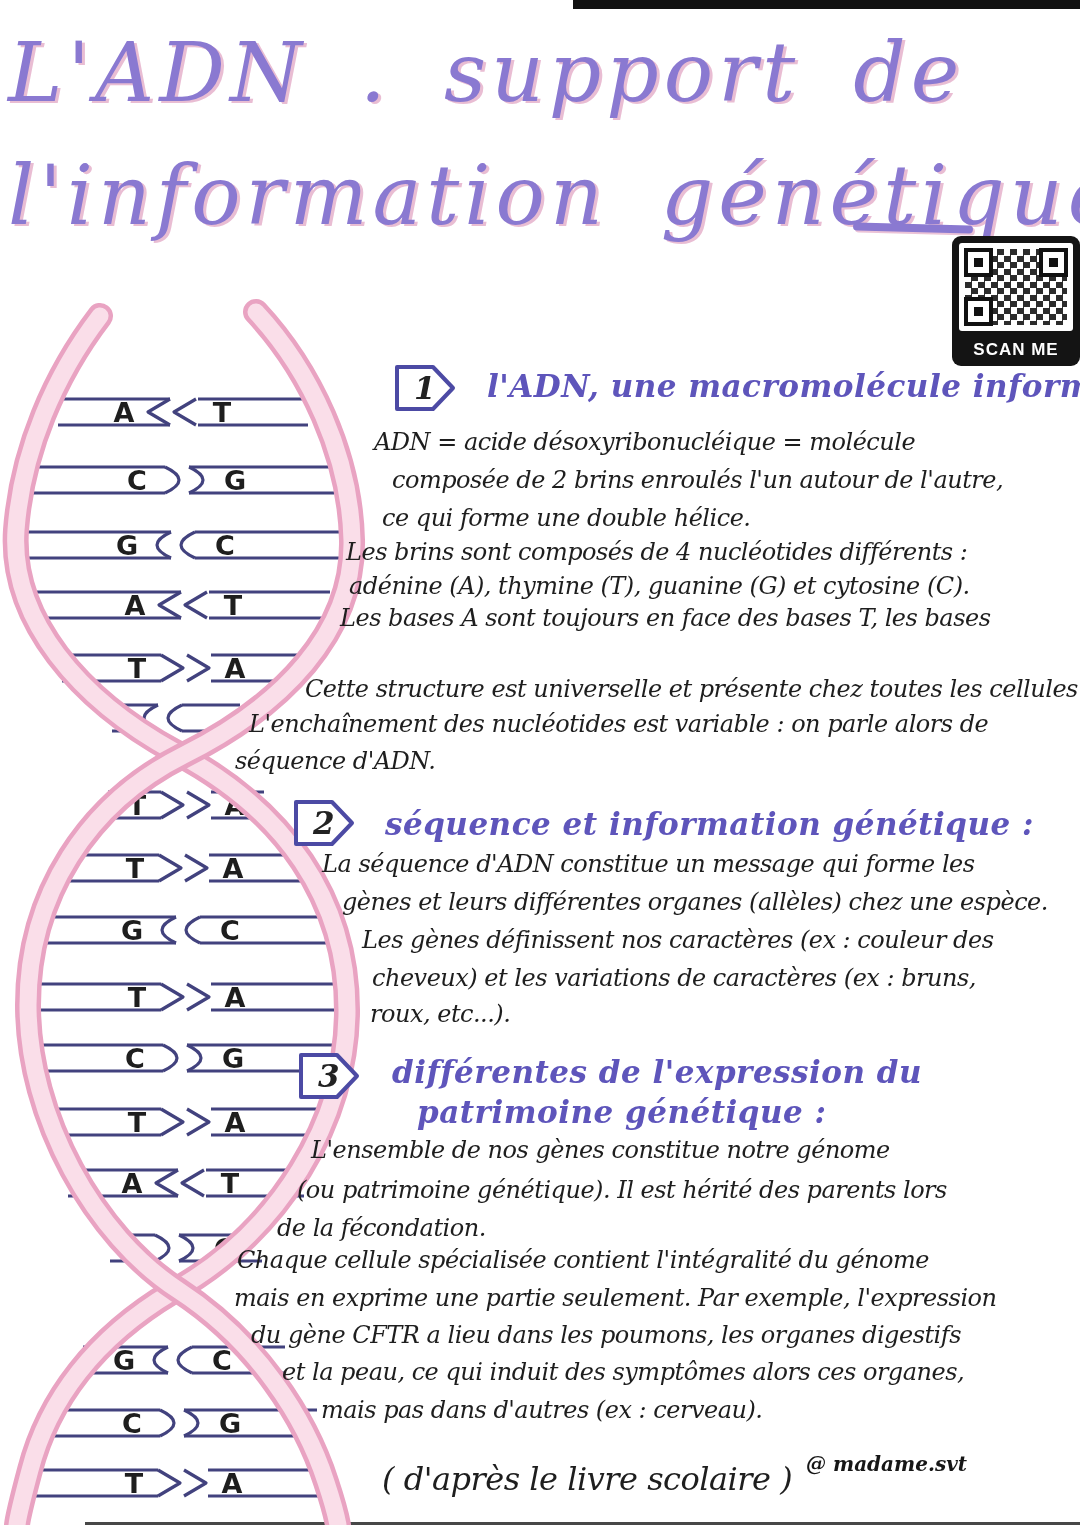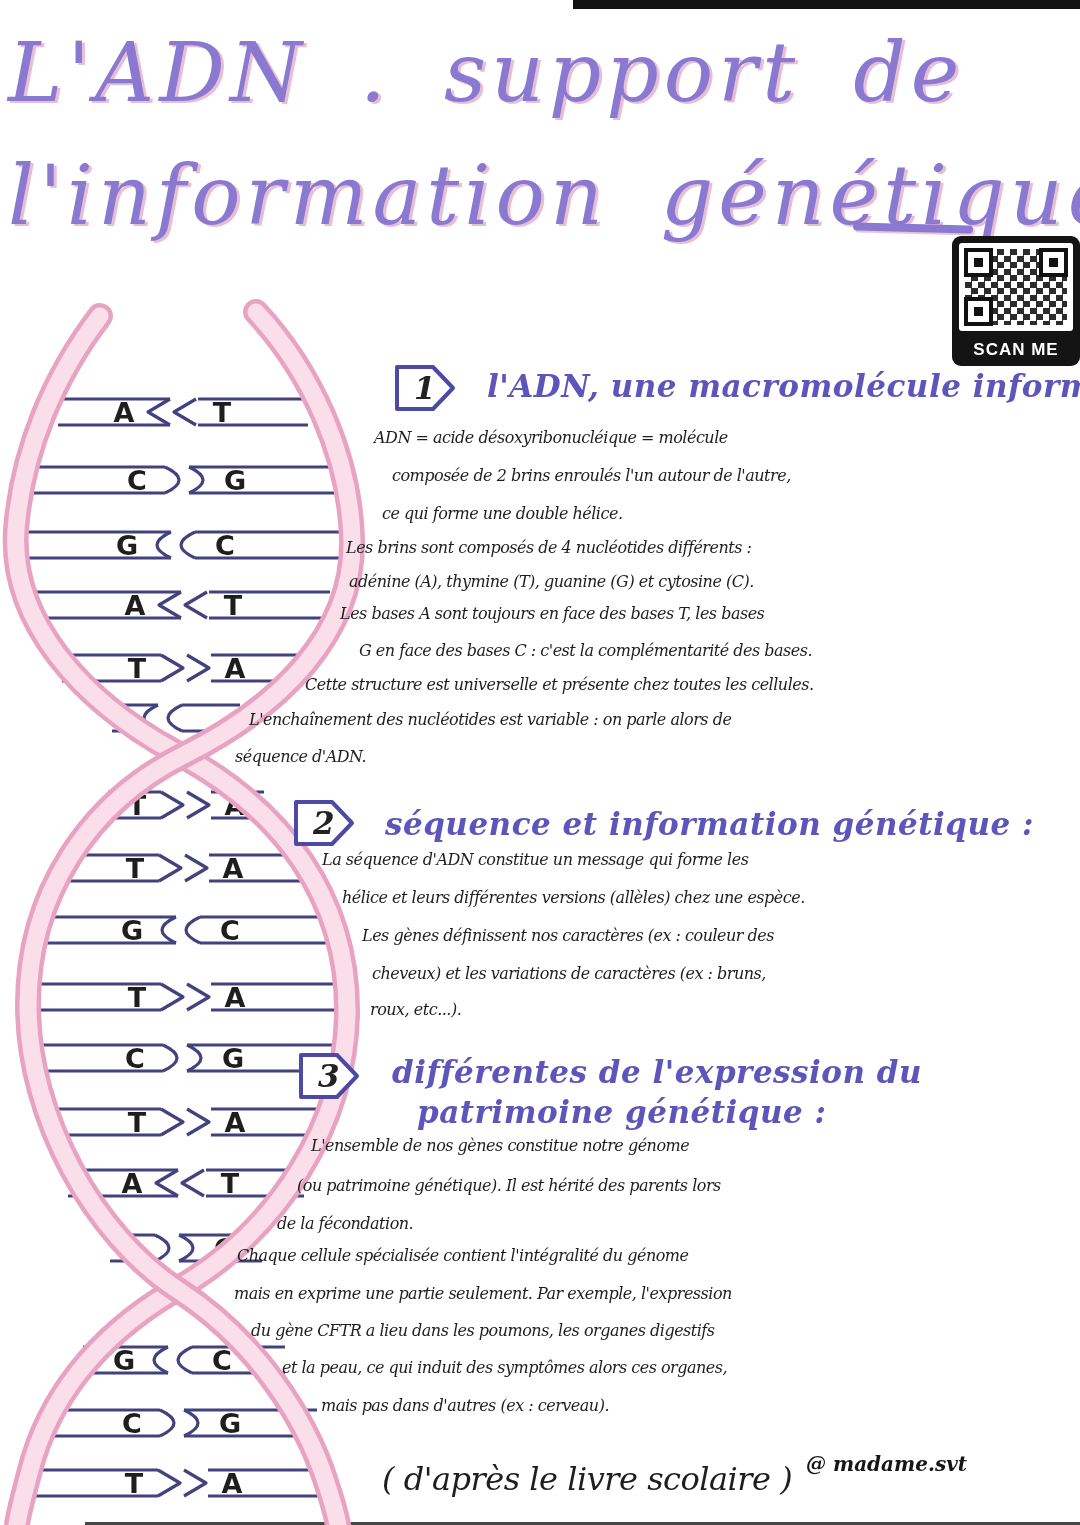--- a/index.html
+++ b/index.html
@@ -26,21 +26,21 @@
   .qr-label{position:absolute;left:0;right:0;bottom:6px;text-align:center;color:#ffffff;
     font-family:"Liberation Sans",sans-serif;font-size:17px;font-weight:bold;letter-spacing:1px;}
   
   .badge{position:absolute;}
   .badge polygon{fill:#ffffff;stroke:#4c4aa4;stroke-width:4;stroke-linejoin:round;}
   .badge text{font-family:"DejaVu Serif",serif;font-style:italic;font-size:31px;font-weight:bold;fill:#222222;}
   
   .phead{position:absolute;white-space:nowrap;color:#5e55bb;font-style:italic;font-weight:600;
     font-size:31px;letter-spacing:.5px;}
   .hand{position:absolute;white-space:nowrap;color:#1e1e1e;font-style:italic;
-    font-size:16px;letter-spacing:-0.5px;}
+    font-size:24px;letter-spacing:-0.5px;}
   .src{font-size:32px;}
   .handle{position:absolute;white-space:nowrap;color:#161616;font-style:italic;font-weight:600;font-size:20px;}
   
   .helix{position:absolute;left:0;top:0;}
   .base{font-family:"DejaVu Sans",sans-serif;font-size:27px;font-weight:bold;}
 </style>
 </head>
 <body>
 
 <div class="page">
@@ -219,32 +219,31 @@
     <polygon points="5,5 41,5 61,26 41,47 5,47"></polygon>
     <text x="22" y="37">1</text>
   </svg>
   <div class="phead" style="left:487px;top:368px">l'ADN, une macromolécule informative :</div>
   <div class="hand" style="left:374px;top:428px">ADN = acide désoxyribonucléique = molécule</div>
   <div class="hand" style="left:392px;top:466px">composée de 2 brins enroulés l'un autour de l'autre,</div>
   <div class="hand" style="left:382px;top:504px">ce qui forme une double hélice.</div>
   <div class="hand" style="left:346px;top:538px">Les brins sont composés de 4 nucléotides différents :</div>
   <div class="hand" style="left:340px;top:604px">Les bases A sont toujours en face des bases T, les bases</div>
   <div class="hand" style="left:349px;top:572px">adénine (A), thymine (T), guanine (G) et cytosine (C).</div>
-  <div class="hand" style="left:359px;top:641px">G en face des bases C : c'est la complémentarité des bases.</div>
   <div class="hand" style="left:305px;top:675px">Cette structure est universelle et présente chez toutes les cellules.</div>
   <div class="hand" style="left:249px;top:710px">L'enchaînement des nucléotides est variable : on parle alors de</div>
   <div class="hand" style="left:235px;top:747px">séquence d'ADN.</div>
 
   <svg class="badge" style="left:291px;top:797px" width="66" height="52" viewBox="0 0 66 52">
     <polygon points="5,5 41,5 61,26 41,47 5,47"></polygon>
     <text x="22" y="37">2</text>
   </svg>
   <div class="phead" style="left:385px;top:806px">séquence et information génétique :</div>
   <div class="hand" style="left:322px;top:850px">La séquence d'ADN constitue un message qui forme les</div>
-  <div class="hand" style="left:342px;top:888px">hélice et leurs différentes versions (allèles) chez une espèce.</div>
+  <div class="hand" style="left:342px;top:888px">gènes et leurs différentes organes (allèles) chez une espèce.</div>
   <div class="hand" style="left:362px;top:926px">Les gènes définissent nos caractères (ex : couleur des</div>
   <div class="hand" style="left:372px;top:964px">cheveux) et les variations de caractères (ex : bruns,</div>
   <div class="hand" style="left:370px;top:1000px">roux, etc...).</div>
 
   <svg class="badge" style="left:296px;top:1050px" width="66" height="52" viewBox="0 0 66 52">
     <polygon points="5,5 41,5 61,26 41,47 5,47"></polygon>
     <text x="22" y="37">3</text>
   </svg>
   <div class="phead" style="left:392px;top:1054px">différentes de l'expression du</div>
   <div class="phead" style="left:417px;top:1094px">patrimoine génétique :</div>

